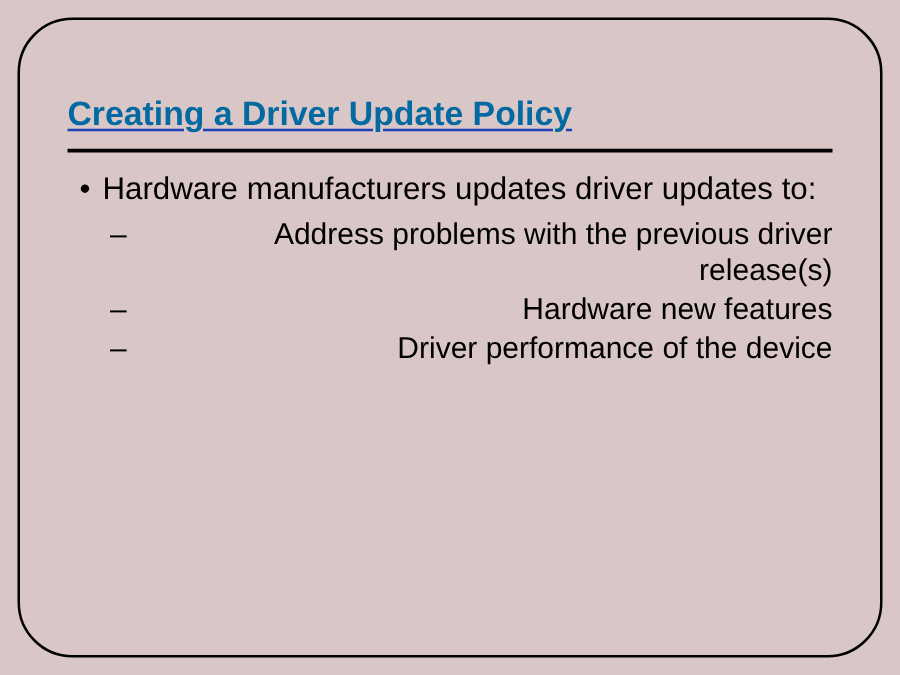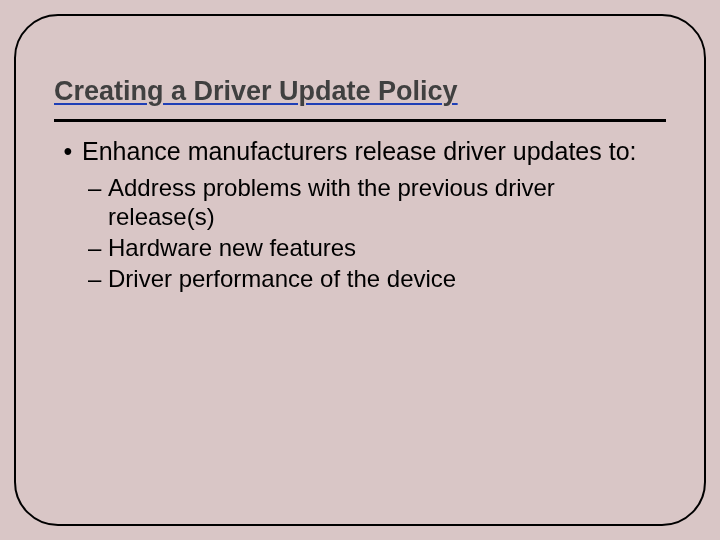--- a/index.html
+++ b/index.html
@@ -17,21 +17,21 @@
     bottom: 14px;
     border: 2.5px solid #000;
     border-radius: 44px;
     background: transparent;
     padding: 60px 38px 38px 38px;
   }
   .title {
     font-family: "Trebuchet MS", Verdana, Arial, sans-serif;
     font-weight: bold;
     font-size: 27px;
-    color: #404040;
+    color: #0369a1;
     text-decoration: underline;
     text-decoration-color: #1f3fb6;
     text-decoration-thickness: 2px;
     text-underline-offset: 3px;
     padding-bottom: 12px;
     border-bottom: 3px solid #000;
     margin-bottom: 14px;
   }
   .body {
     font-size: 25px;
@@ -53,31 +53,31 @@
   }
   .b2 {
     display: flex;
     margin-bottom: 2px;
     font-size: 24px;
   }
   .b2 .dash {
     flex: 0 0 20px;
     width: 20px;
   }
-  .b2 .txt { flex: 1; }
+  .b2 .txt { flex: 1; text-align: right; }
 </style>
 </head>
 <body>
 
 <div class="slide-frame">
   <div class="title">Creating a Driver Update Policy</div>
   <div class="body">
     <div class="b1">
       <div class="dot">•</div>
-      <div class="txt">Enhance manufacturers release driver updates to:</div>
+      <div class="txt">Hardware manufacturers updates driver updates to:</div>
     </div>
     <div class="b2-wrap">
       <div class="b2">
         <div class="dash">–</div>
         <div class="txt">Address problems with the previous driver release(s)</div>
       </div>
       <div class="b2">
         <div class="dash">–</div>
         <div class="txt">Hardware new features</div>
       </div>

